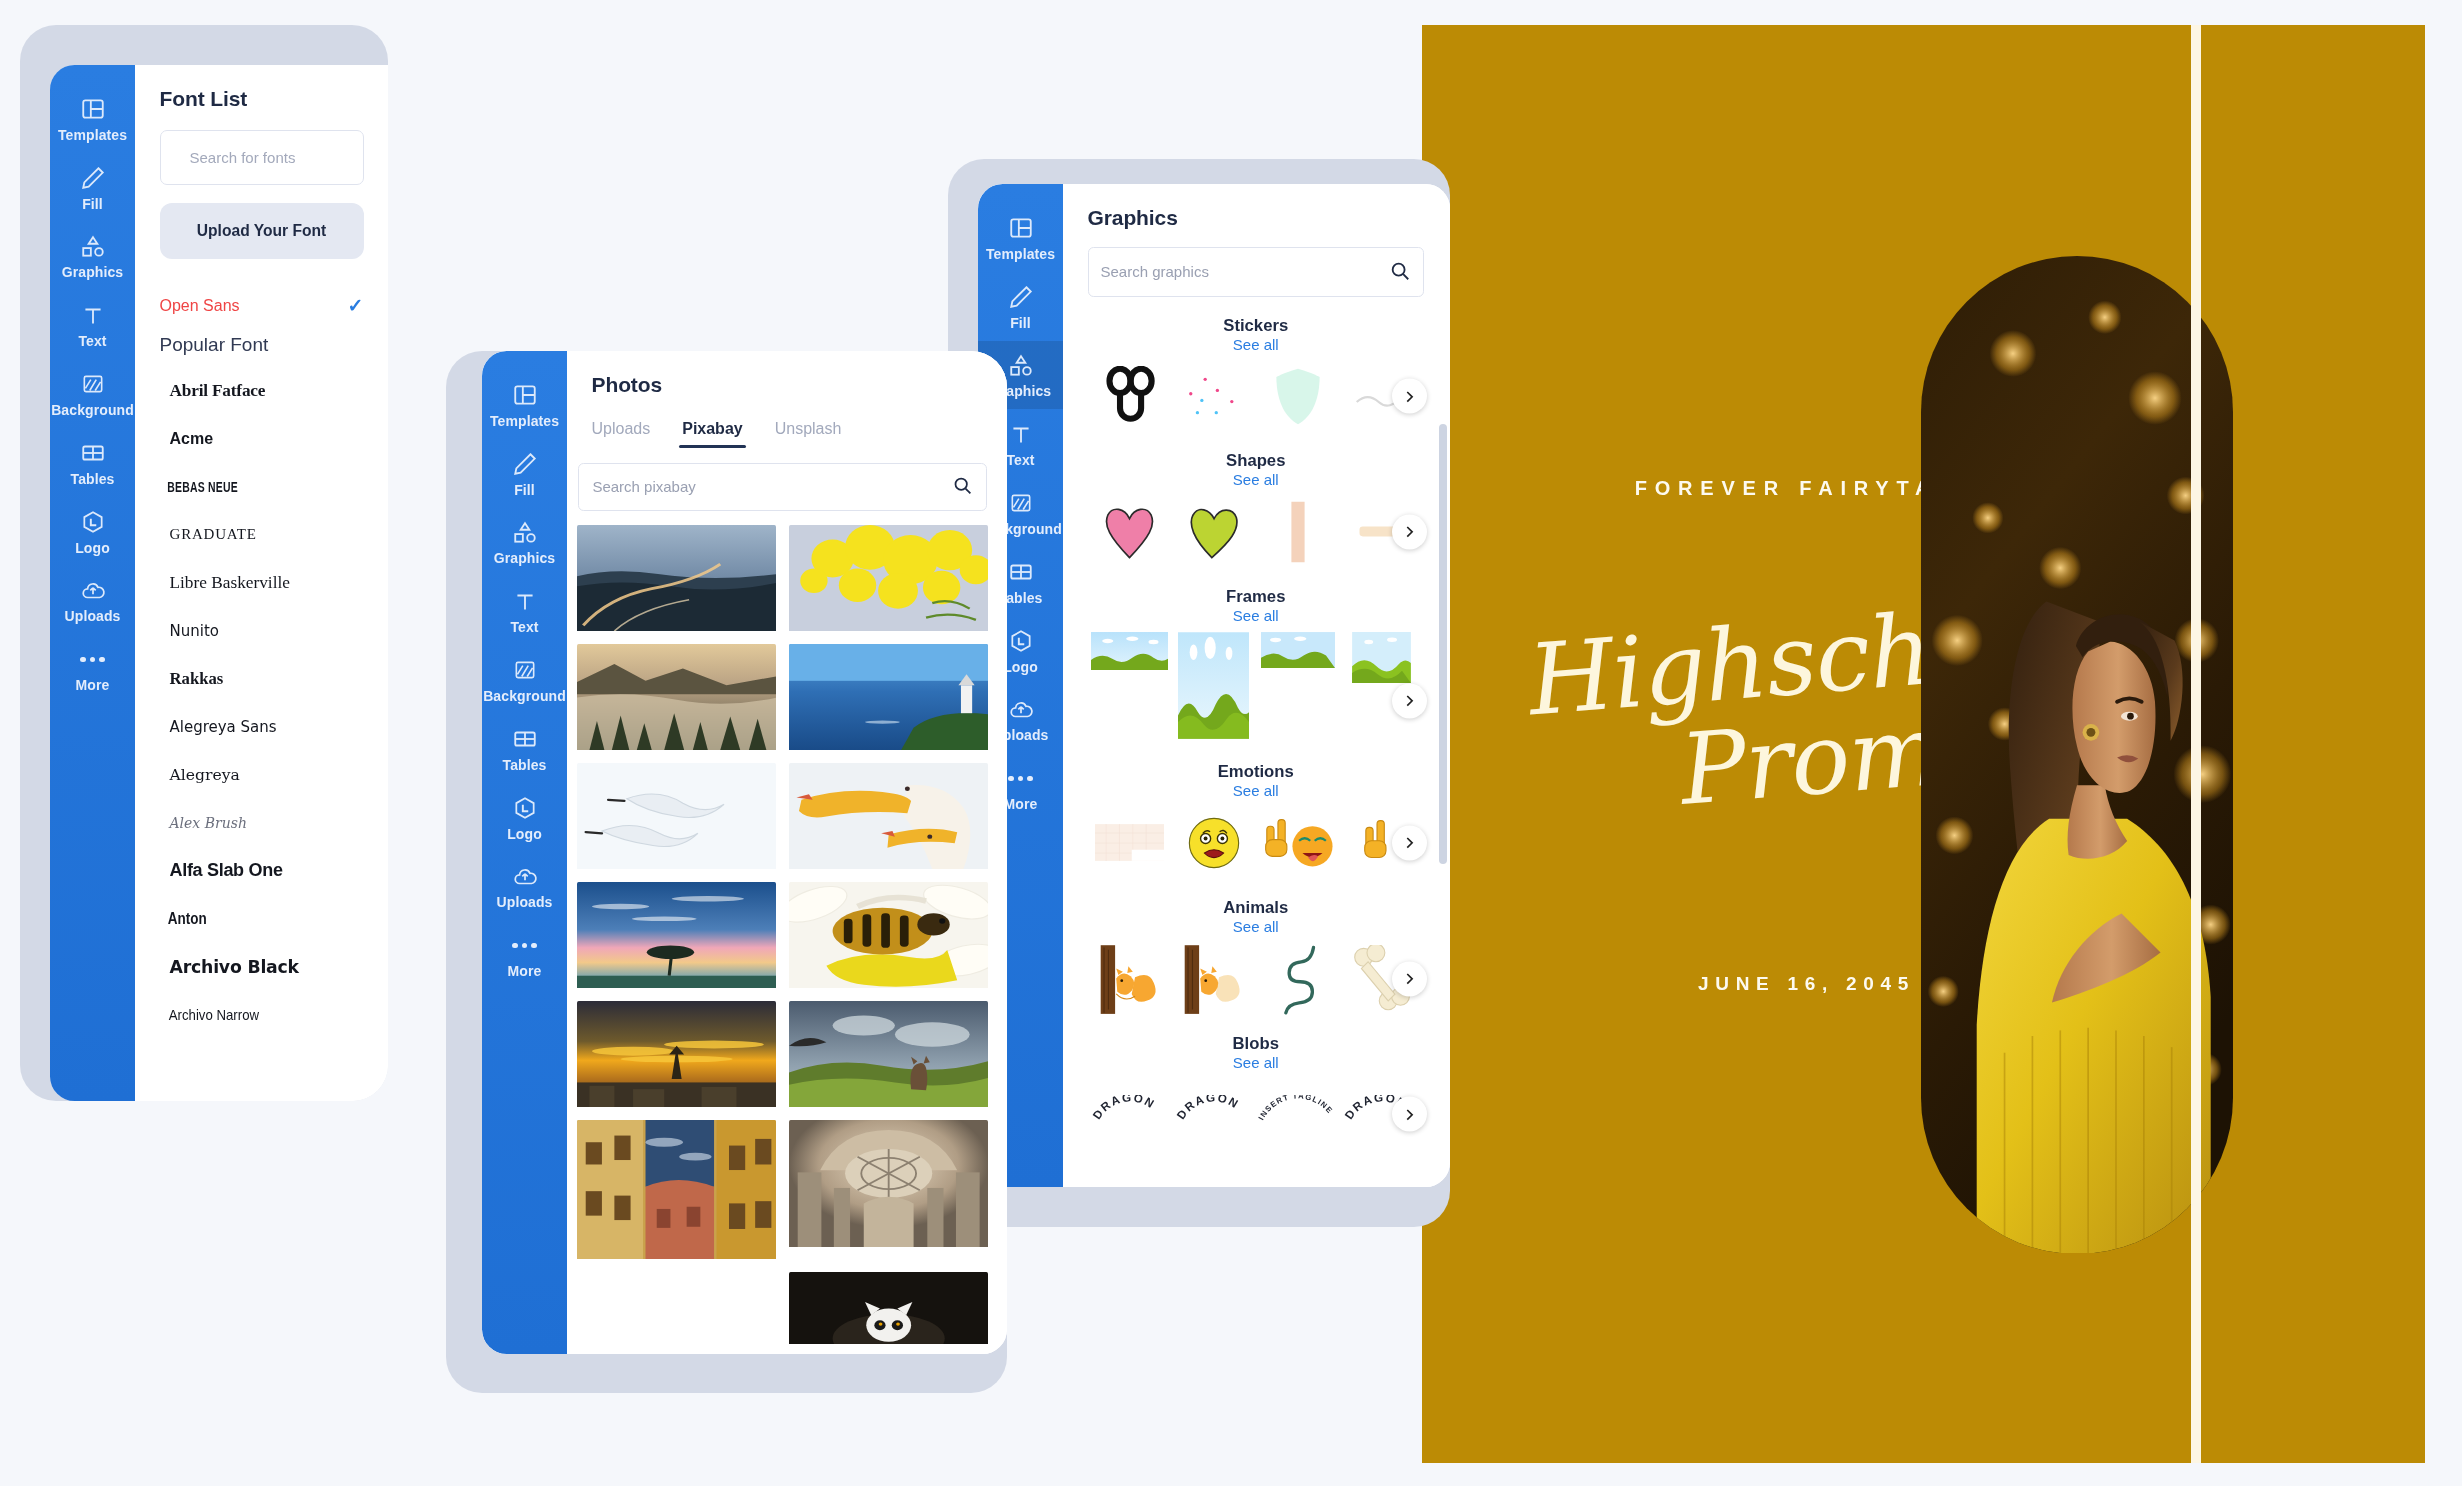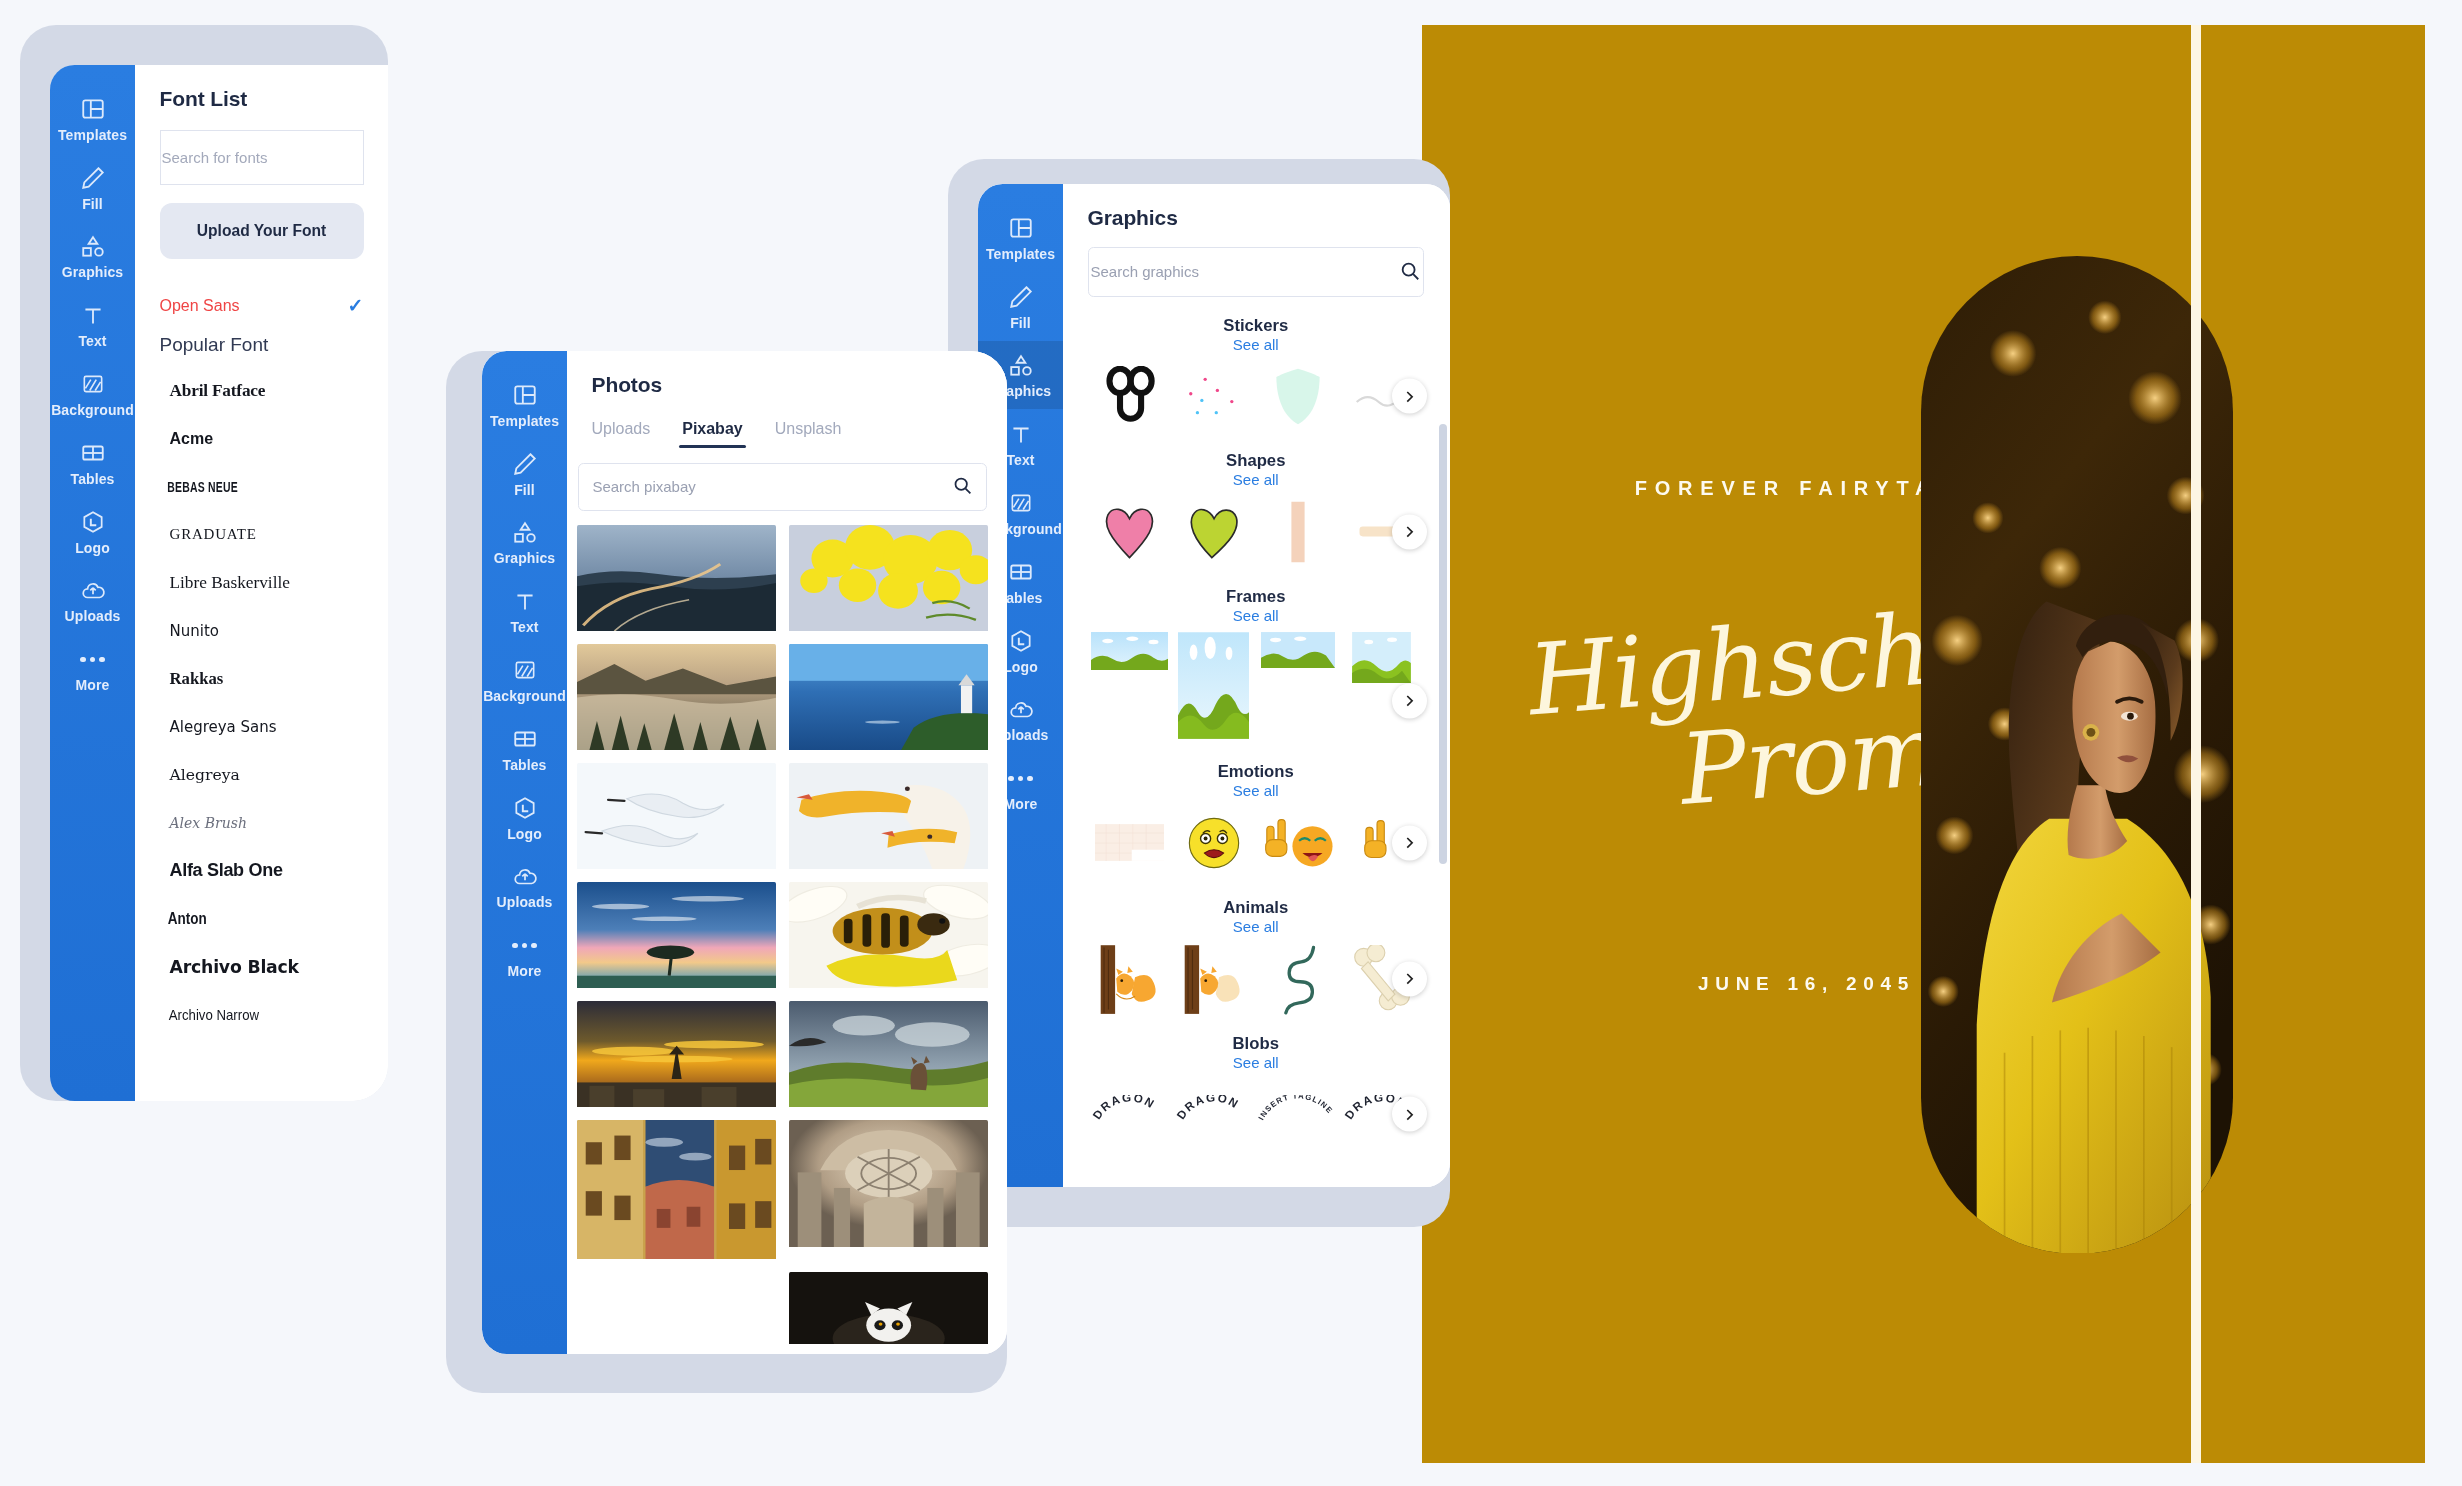--- a/index.html
+++ b/index.html
@@ -61,22 +61,22 @@
 
   .body-col { flex: 1 1 auto; position: relative; background:#fff; overflow:hidden; }
 
   
   #panel-fonts { left: 20px; top: 25px; width: 368px; height: 1076px; }
   #panel-fonts .panel-inner { left: 30px; top: 40px; right: 0px; bottom: 0px; width: 338px; height: 1036px;
     border-top-left-radius: 24.5px; border-bottom-left-radius: 24.5px; border-top-right-radius:0; border-bottom-right-radius:0;}
   .fonts-body { padding: 22px 24.5px 0 24.5px; }
   .panel-title { font-size: 21px; font-weight: 700; color:#1f2a44; letter-spacing:-0.1px; }
   .search-box {
-    margin-top: 19px; height: 55px; border: 1.1px solid #dfe3ee; border-radius: 0;
-    display:flex; align-items:center; padding: 0 1px; background:#fff;
+    margin-top: 19px; height: 55px; border: 1.1px solid #dfe3ee; border-radius: 7px;
+    display:flex; align-items:center; padding: 0 29px; background:#fff;
   }
   .search-box .ph { font-size: 15px; color:#a3a9bb; }
   .upload-btn {
     margin-top: 18px; height: 56px; background:#e4e8f2; border-radius: 12px;
     display:flex; align-items:center; justify-content:center;
     font-size: 15.6px; font-weight:700; color:#1f2a44; cursor:pointer;
   }
   .font-rows { margin-top: 23.4px; }
   .font-row {
     display:flex; align-items:center; justify-content:space-between;
@@ -125,21 +125,21 @@
   .ph-card { width:100%; border-radius:1.7px; overflow:hidden; position:relative; }
 
   
   #panel-graphics { left: 948px; top: 159px; width: 502px; height: 1068px; }
   #panel-graphics .panel-inner { left: 30px; top: 25px; width: 472px; height: 1003px;
      border-radius: 24.5px; }
   #panel-graphics .rail { border-top-left-radius:24.5px; border-bottom-left-radius:24.5px; }
   .gfx-body { position:absolute; inset:0; padding: 22px 26px 0 24.5px; overflow:hidden; }
   .gfx-search {
     margin-top: 16.7px; height: 50px; border:1.1px solid #dfe3ee; border-radius: 5.6px;
-    display:flex; align-items:center; padding: 0 2px; background:#fff;
+    display:flex; align-items:center; padding: 0 12px; background:#fff;
   }
   .gfx-search .ph { font-size:15px; color:#9aa0b2; }
   .gfx-search .si { margin-left:auto; }
   .gfx-sec { margin-top: 19px; }
   .gfx-sec-head { display:flex; align-items:center; justify-content:space-between;flex-direction:column; }
   .gfx-sec-title { font-size:16.7px; font-weight:700; color:#1f2a44; }
   .see-all { font-size:15px; color:#2a7de1; cursor:pointer; }
   .gfx-row { margin-top: 7.8px; display:grid; grid-template-columns: repeat(4,1fr); align-items:center; position:relative; min-height:72px;}
   .gfx-cell { display:flex; align-items:center; justify-content:center; height:72px; }
   .chev {

